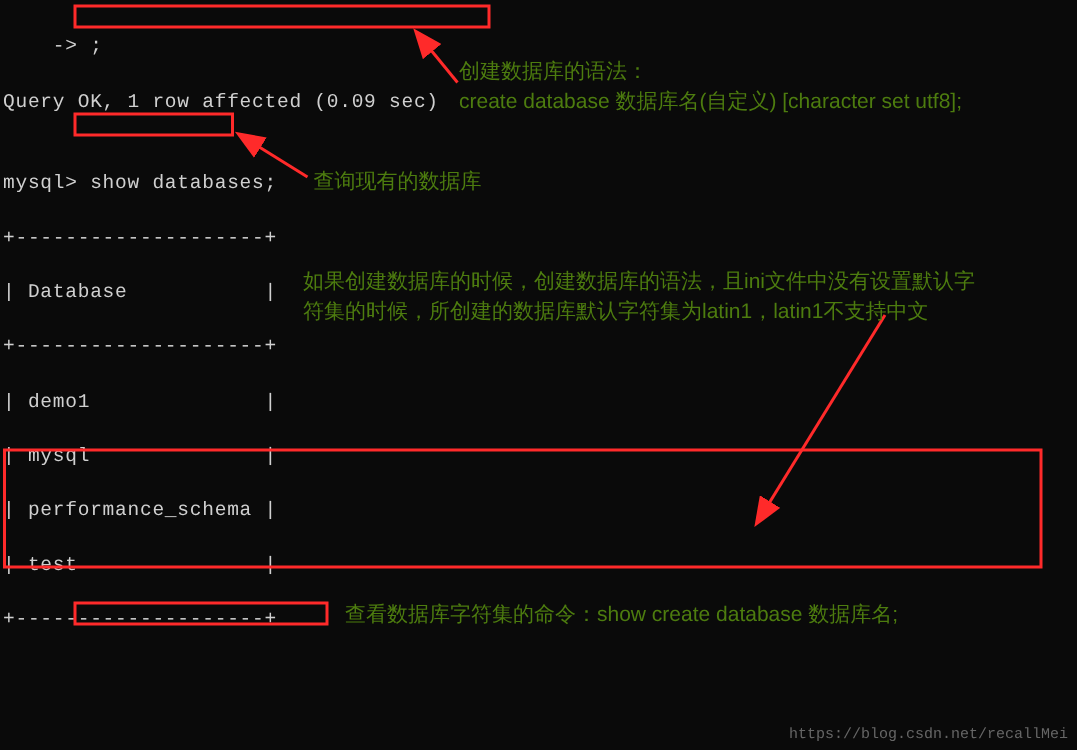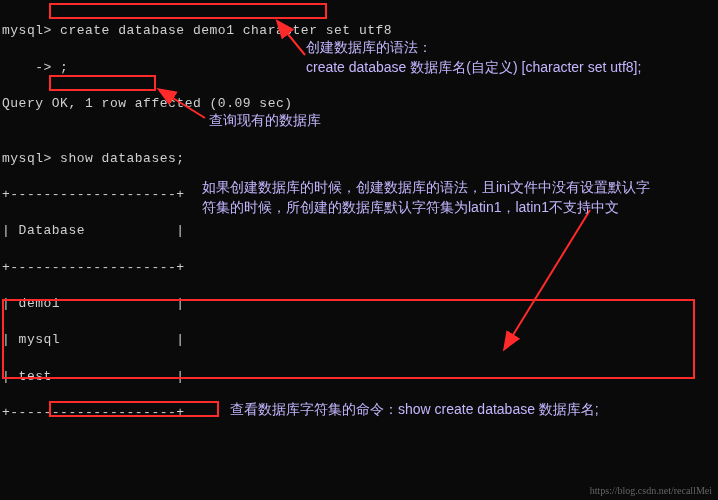--- a/index.html
+++ b/index.html
@@ -15,61 +15,61 @@
     letter-spacing: 0.5px;
   }
   .terminal {
     padding: 4px 2px;
     white-space: pre;
     line-height: 1.4;
   }
   .line { white-space: pre; }
   .anno {
     position: absolute;
-    color: #c4b5fd;
+    color: #4d7c0f;
     font-family: "Microsoft YaHei", Arial, sans-serif;
     font-size: 14px;
     line-height: 1.4;
     letter-spacing: 0;
     white-space: pre;
   }
   .redbox {
     position: absolute;
     border: 2px solid #ff2a2a;
     background: transparent;
   }
   .watermark {
     position: absolute;
     right: 6px;
     bottom: 4px;
     font-size: 10px;
     color: #666;
-    font-family: Liberation Serif, serif;
+    font-family: Liberation Mono, monospace;
     letter-spacing: 0;
   }
   svg.arrow {
     position: absolute;
     overflow: visible;
     pointer-events: none;
   }
 </style>
 </head>
 <body>
 
 <div class="terminal">
-<div class="line">mysql&gt; create database demo1 character set utf8</div>
 <div class="line">    -&gt; ;</div>
 <div class="line">Query OK, 1 row affected (0.09 sec)</div>
 <div class="line"></div>
 <div class="line">mysql&gt; show databases;</div>
 <div class="line">+--------------------+</div>
 <div class="line">| Database           |</div>
 <div class="line">+--------------------+</div>
 <div class="line">| demo1              |</div>
 <div class="line">| mysql              |</div>
+<div class="line">| performance_schema |</div>
 <div class="line">| test               |</div>
 <div class="line">+--------------------+</div>
 
 <div class="line"></div>
 
 
 <div class="line"></div>
 
 
 

